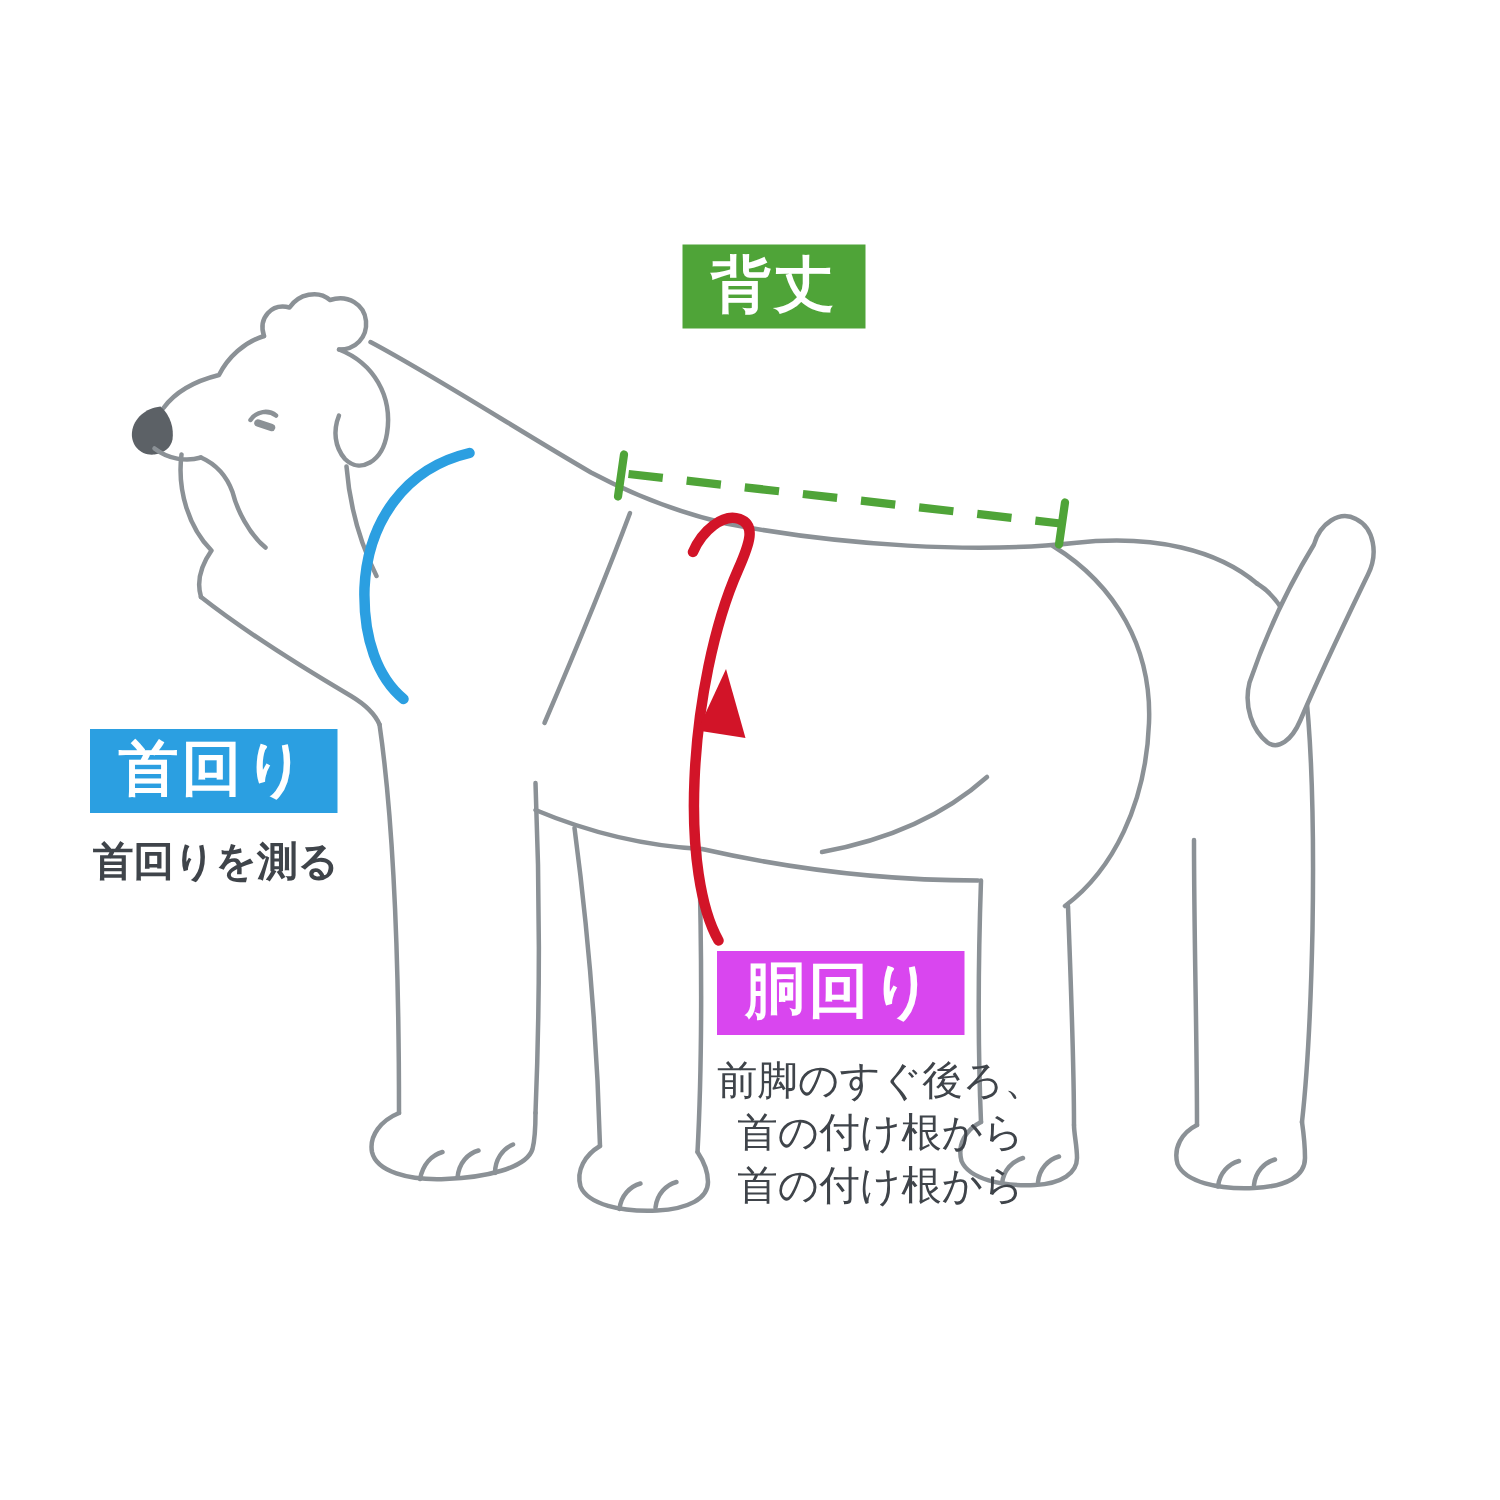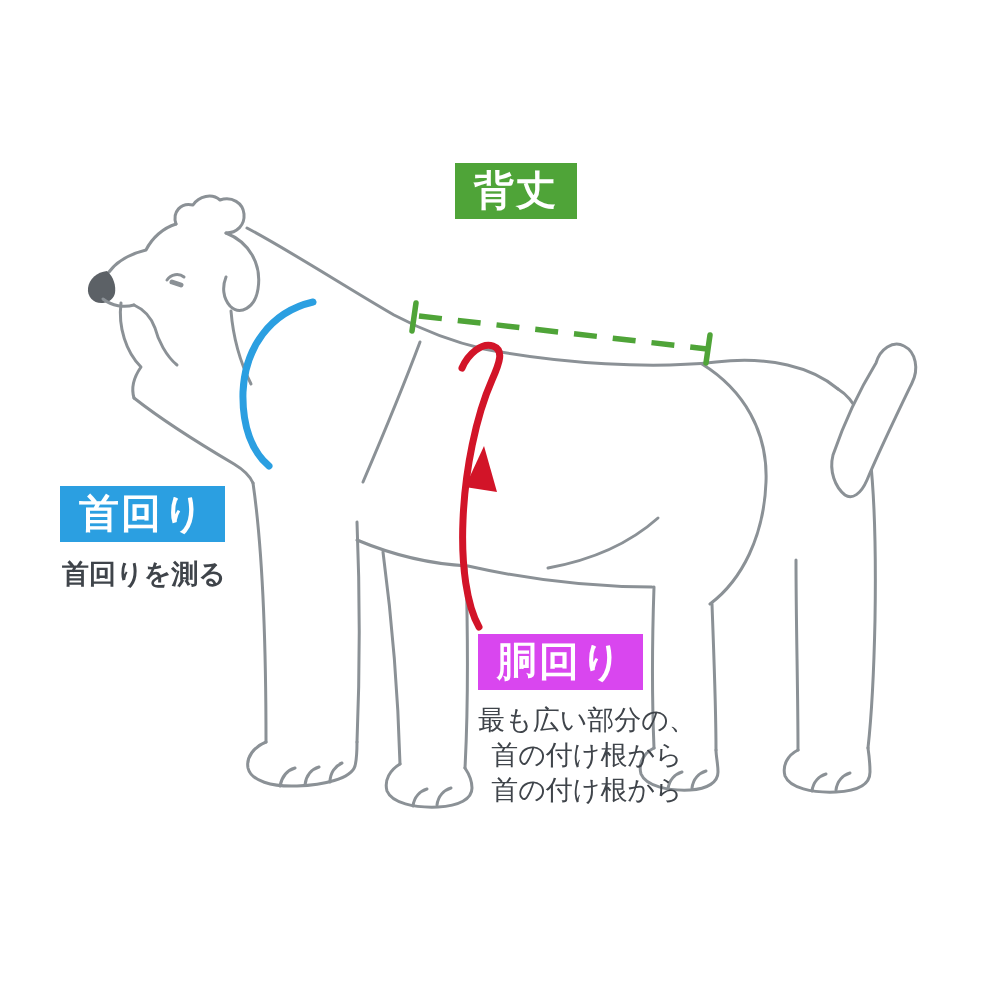--- a/index.html
+++ b/index.html
@@ -153,18 +153,18 @@
     <span>首回り</span>
   </div>
   <div class="desc" style="left:62px; top:557px;font-weight:bold;">
     <div>首回りを測る</div>
   </div>
 
   <div class="tag" style="left: 478px; top: 634px; background-color: #d946ef;">
     <span>胴回り</span>
   </div>
   <div class="desc" style="left:478px; top:703px;">
-    <div>最も広い部分の、</div>
+    <div>前脚のすぐ後ろ、</div>
     <div>首の付け根から</div>
     <div>首の付け根から</div>
   </div>
 
 </div>
 
 </body></html>

